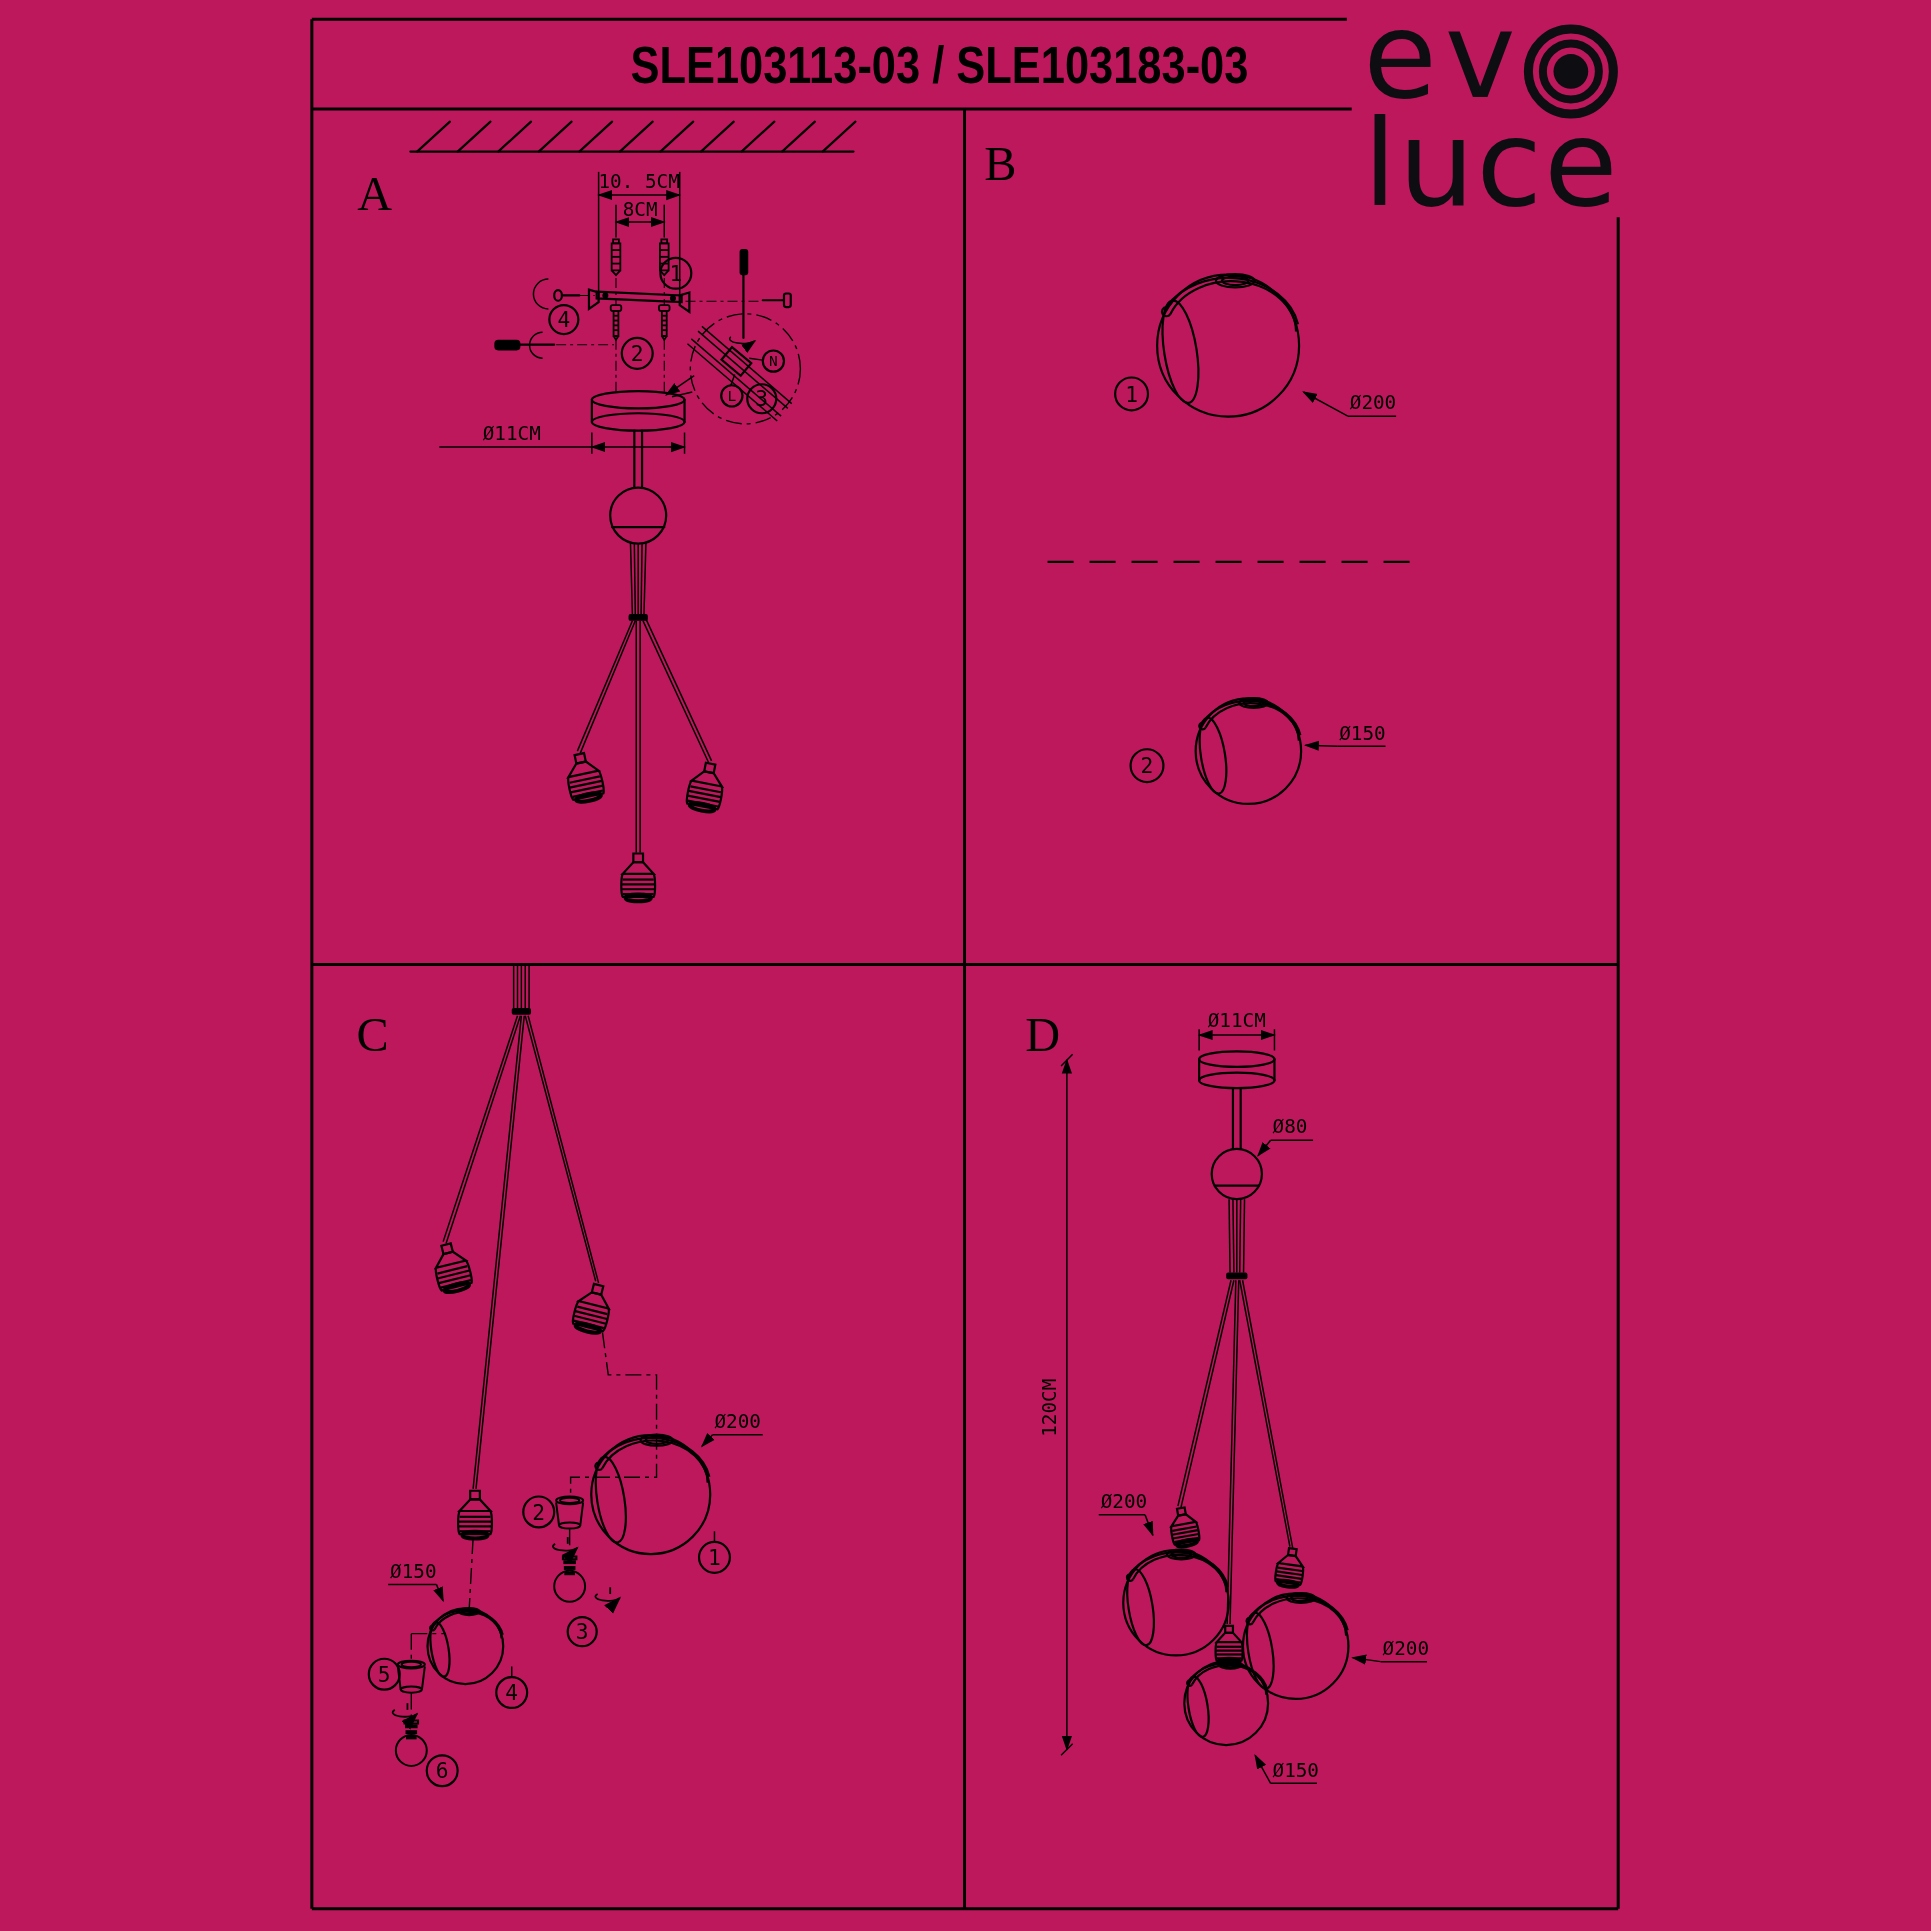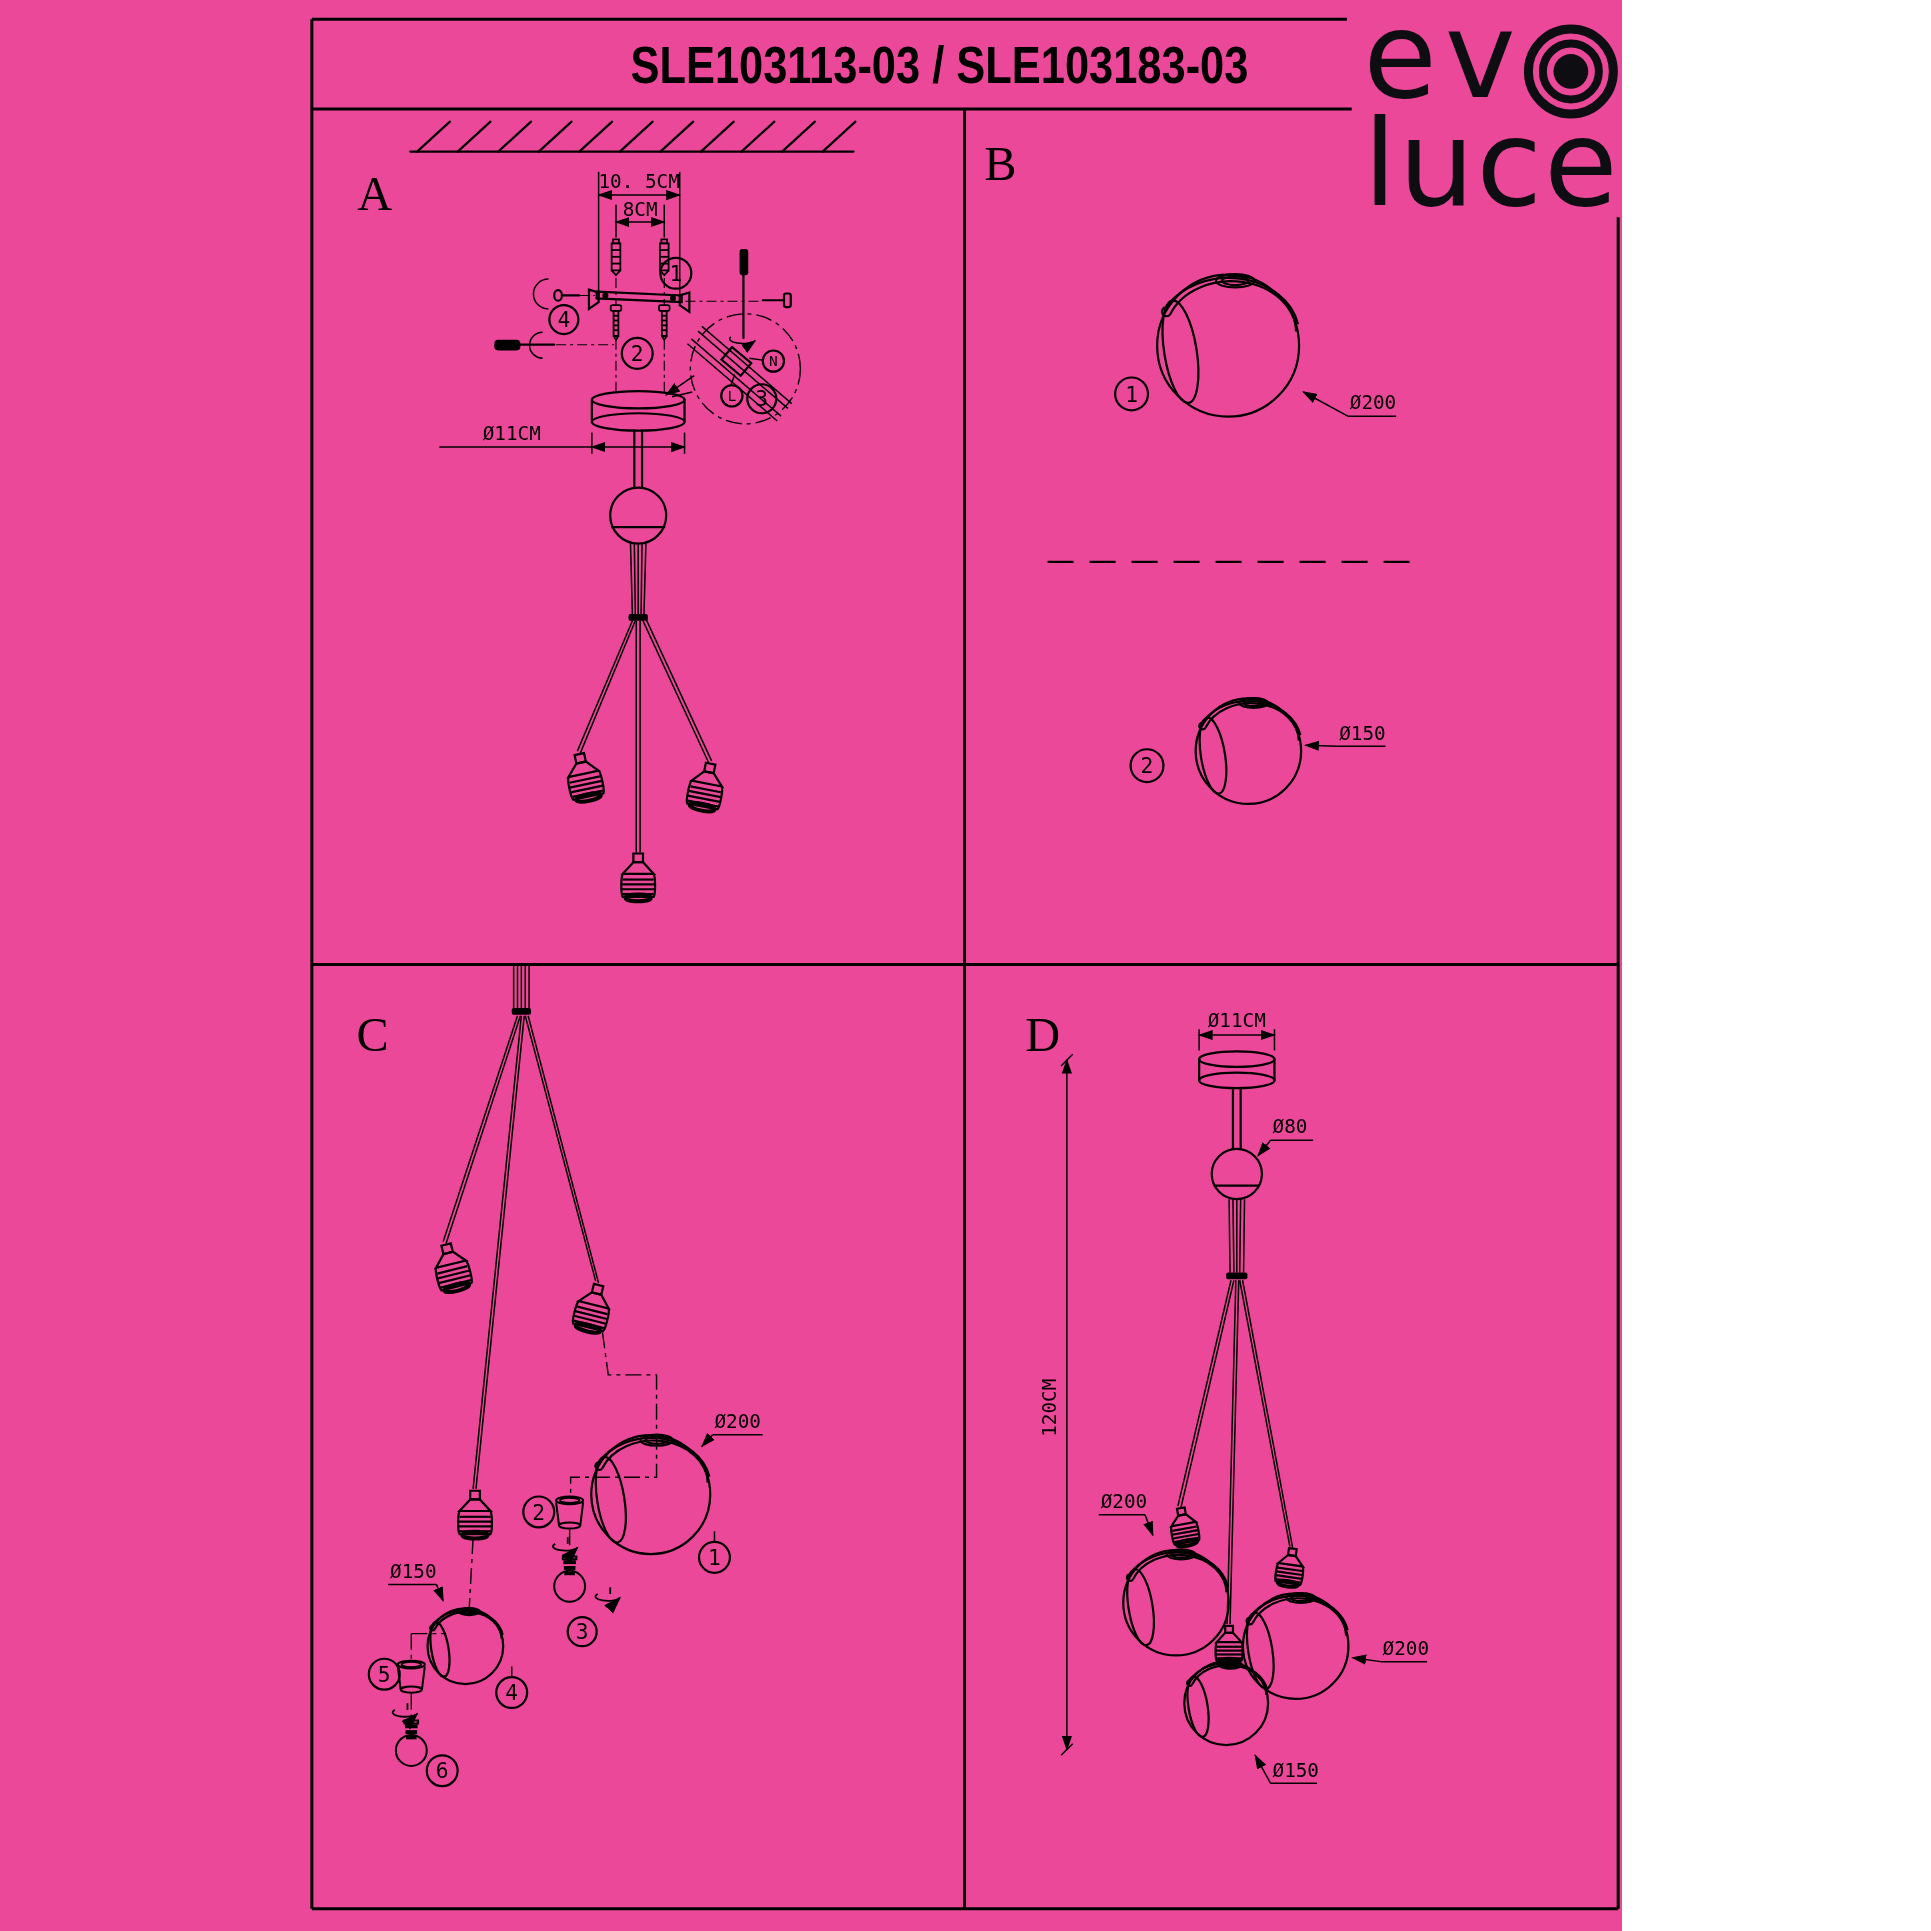--- a/index.html
+++ b/index.html
@@ -1,16 +1,16 @@
 <!DOCTYPE html>
 <html><head>
 <meta charset="utf-8">
 <style>
   html,body{margin:0;padding:0;background:#fff;}
-  .sheet{position:relative;width:1622px;height:1931px;background:#ec4899;overflow:hidden;}
+  .sheet{position:relative;width:1931px;height:1931px;background:#be185d;overflow:hidden;}
   svg{position:absolute;left:0;top:0;}
   svg *{vector-effect:non-scaling-stroke;}
   .ln{stroke:#000;fill:none;stroke-width:2.2;stroke-linecap:round;}
   .thin{stroke:#000;fill:none;stroke-width:1.5;}
   .frame{stroke:#000;fill:none;stroke-width:3;}
   .dd{stroke:#000;fill:none;stroke-width:1.4;stroke-dasharray:16 5 4 5;}
   .dd2{stroke:#000;fill:none;stroke-width:1.1;stroke-dasharray:10 4 3 4;}
   .dash{stroke:#000;fill:none;stroke-width:2.4;stroke-dasharray:26 16;}
   .fillb{fill:#000;stroke:none;}
   text{fill:#000;}

